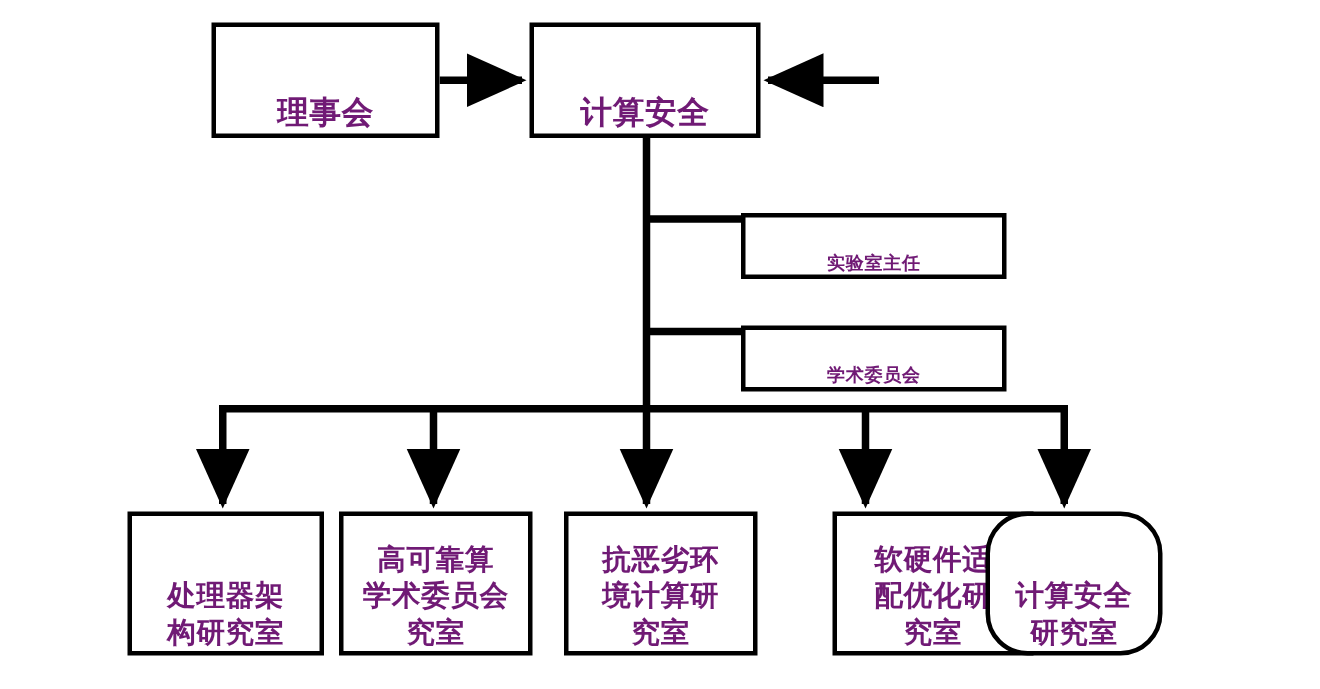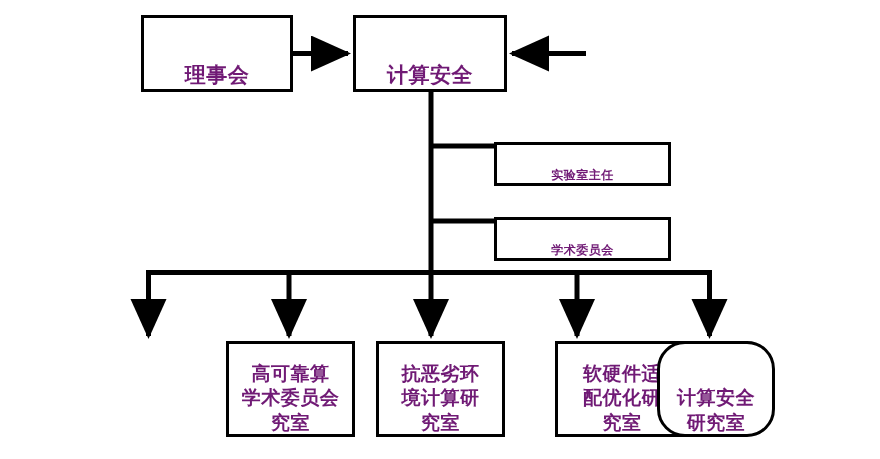--- a/index.html
+++ b/index.html
@@ -97,20 +97,24 @@
 
 
   <div class="node node-side" style="left:494px; top:124px; width:177px; height:44px;">
     <span class="node-label">实验室主任</span>
   </div>
 
   <div class="node node-side" style="left:494px; top:199px; width:177px; height:44px;">
     <span class="node-label">学术委员会</span>
   </div>
 
+  <div class="node node-leaf" style="left:85px; top:341px; width:131px; height:96px;">
+    <span class="node-label">处理器架
+构研究室</span>
+  </div>
 
   <div class="node node-leaf" style="left:226px; top:341px; width:129px; height:96px;">
     <span class="node-label">高可靠算
 学术委员会
 究室</span>
   </div>
 
   <div class="node node-leaf" style="left:376px; top:341px; width:129px; height:96px;">
     <span class="node-label">抗恶劣环
 境计算研

